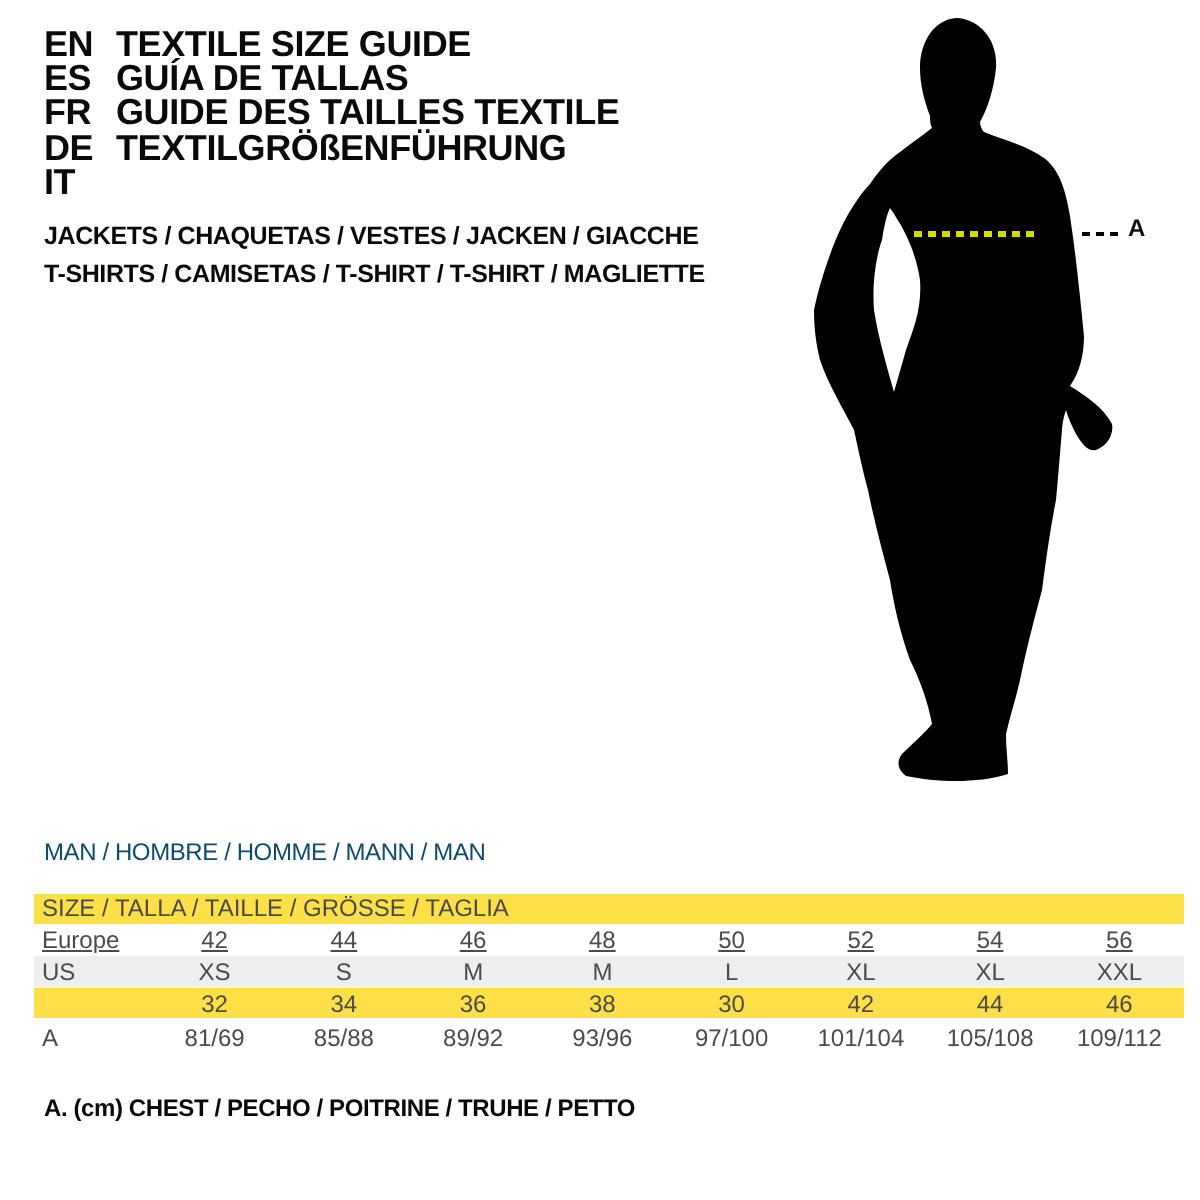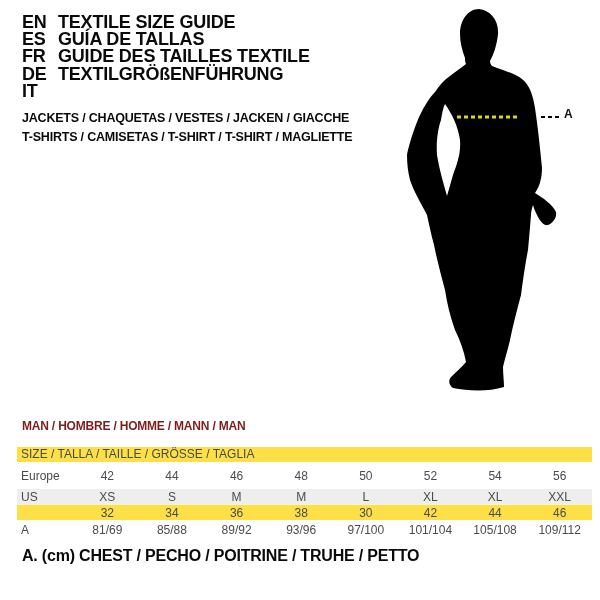--- a/index.html
+++ b/index.html
@@ -12,35 +12,35 @@
   .lang-block{position:absolute;left:22px;top:14px;color:#0a0a0a;}
   .lang-row{display:flex;line-height:17.2px;font-weight:700;font-size:18px;letter-spacing:-0.2px;}
   .lang-code{width:36px;flex:0 0 36px;}
   
   .category-block{position:absolute;left:22px;top:109px;color:#0a0a0a;
     font-weight:700;font-size:12.5px;letter-spacing:-0.2px;line-height:19px;}
   
   .figure-area{position:absolute;left:398px;top:4px;width:200px;height:400px;}
   .measure-label{position:absolute;left:564px;top:107px;font-size:12px;font-weight:600;color:#111;}
   
-  .section-title{position:absolute;left:22px;top:419px;color:#7f1d1d;
-    font-weight:700;font-size:12px;letter-spacing:-0.2px;}
+  .section-title{position:absolute;left:22px;top:419px;color:#0c4a6e;
+    font-weight:400;font-size:12px;letter-spacing:-0.2px;}
   
   .size-table{position:absolute;left:17px;top:447px;width:575px;font-size:12px;color:#4b4b4b;}
   .t-header{background:#fde047;height:15px;line-height:15px;padding-left:4px;color:#4a4a4a;}
   .t-row{display:grid;grid-template-columns:58px repeat(8,1fr);align-items:center;}
   .t-row .cell{text-align:center;white-space:nowrap;}
   .t-row .row-label{text-align:left;padding-left:4px;}
-  .row-europe{height:27px;}
+  .row-europe{height:16px;text-decoration:underline;}
   .row-us{height:15px;background:#eeeeee;}
   .row-usnum{height:15px;background:#fde047;border-top:1px solid rgba(255,255,255,0.7);}
   .row-a{height:18px;padding-top:1px;}
   
   .footnote{position:absolute;left:22px;top:547px;color:#0a0a0a;
-    font-weight:700;font-size:16px;letter-spacing:-0.2px;}
+    font-weight:700;font-size:12px;letter-spacing:-0.2px;}
 </style>
 </head>
 <body>
 
 <div class="lang-block">
   <div class="lang-row">
     <span class="lang-code">EN</span>
     <span class="lang-label">TEXTILE SIZE GUIDE</span>
   </div>
   <div class="lang-row">

